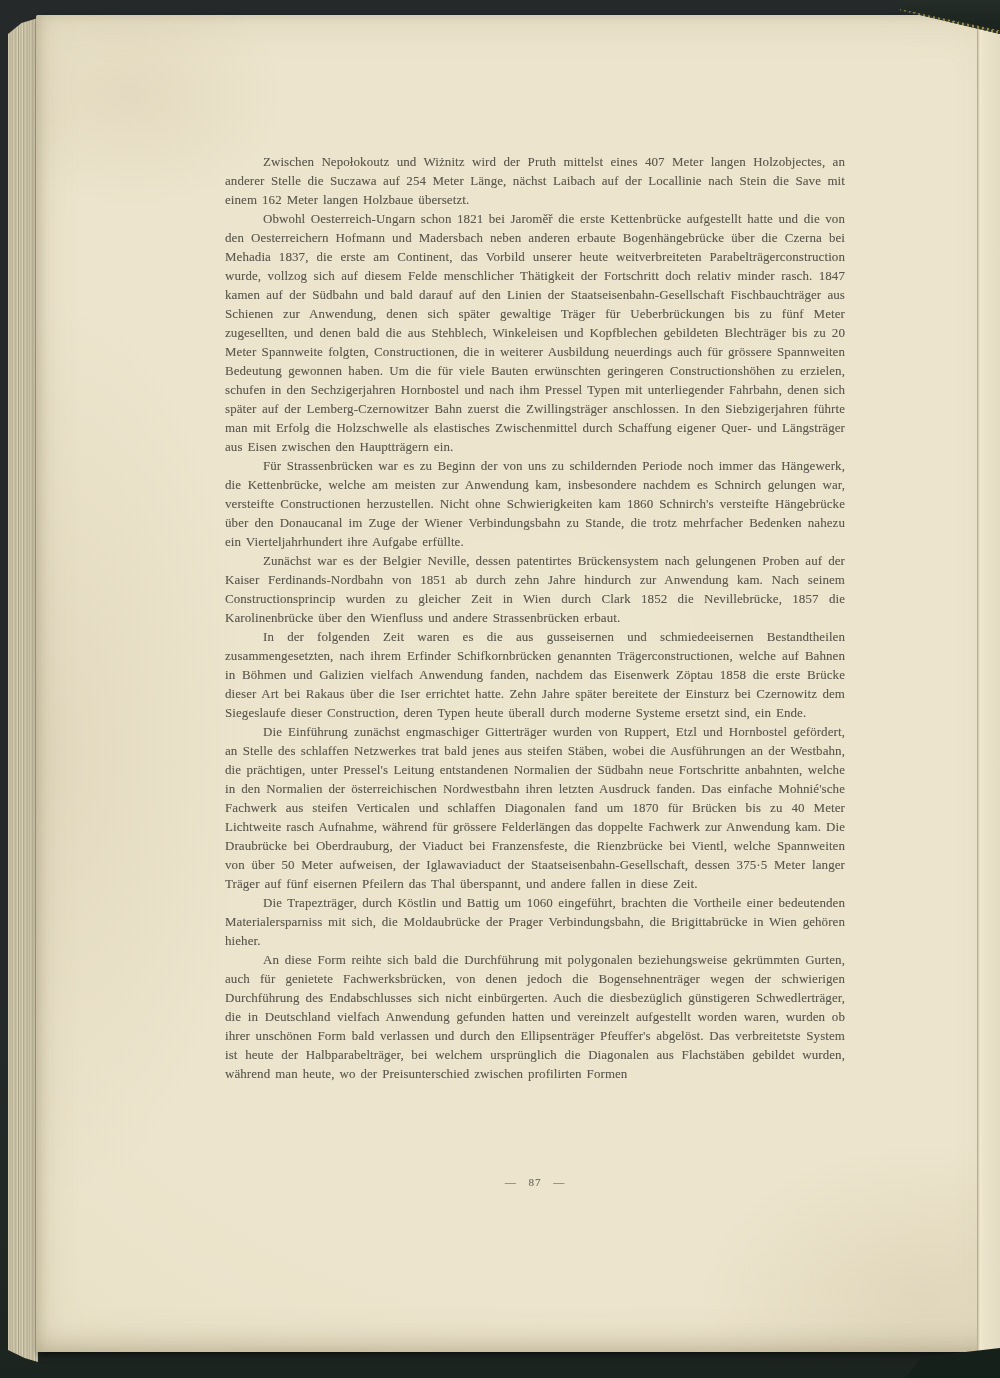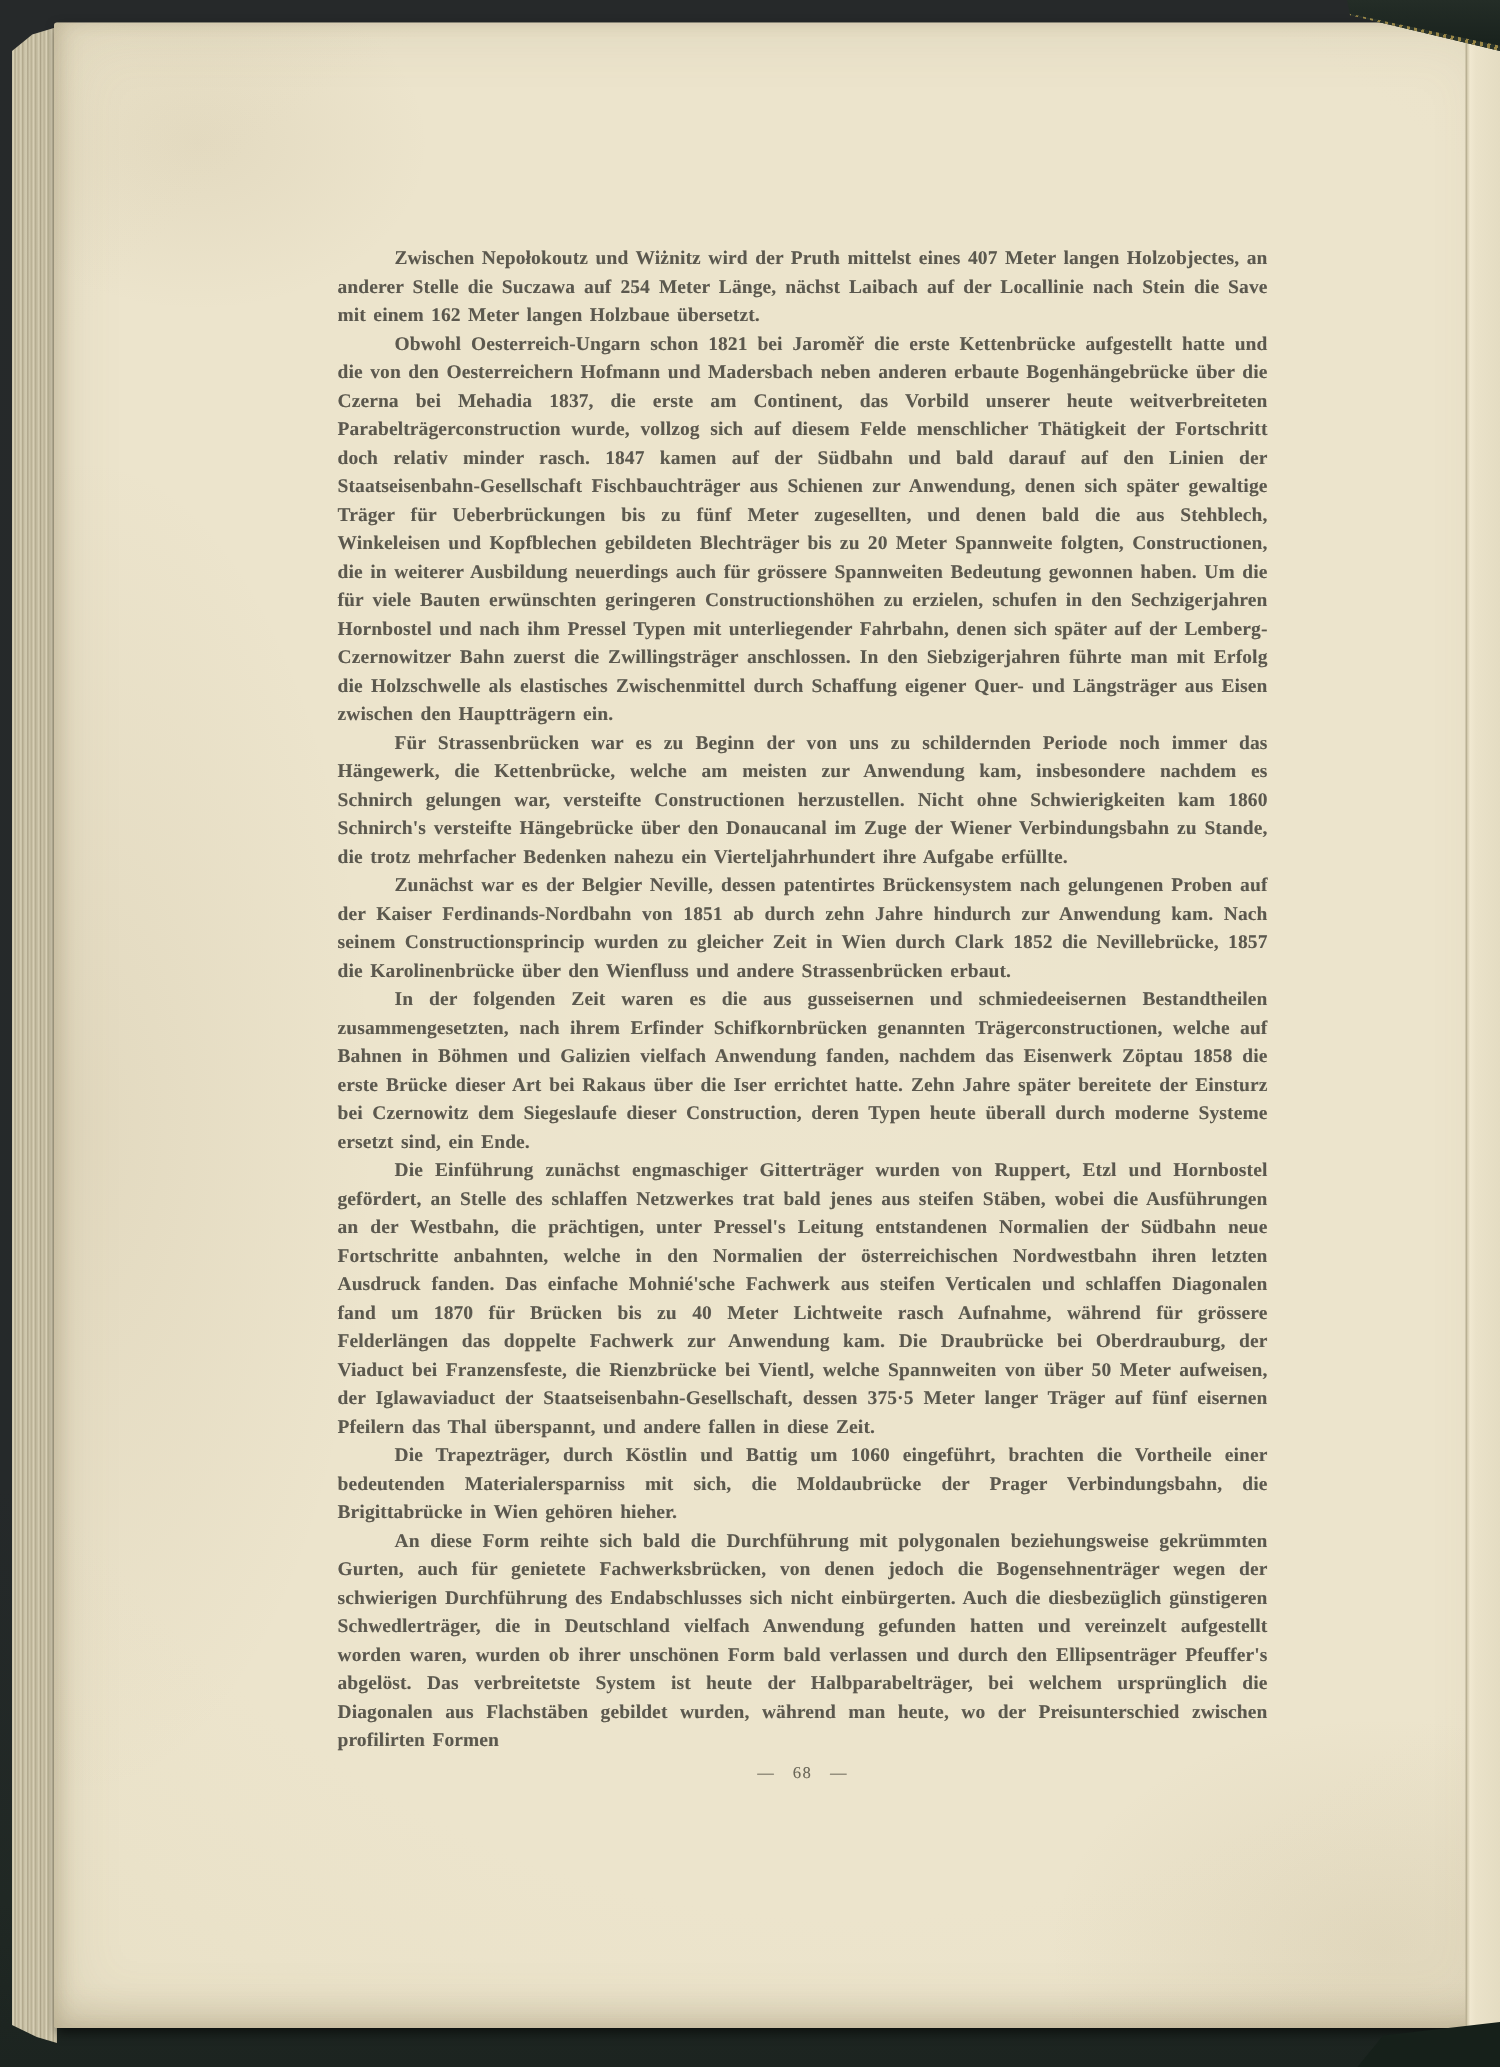--- a/index.html
+++ b/index.html
@@ -95,24 +95,23 @@
     right: 0;
     top: 4px;
     bottom: -2px;
     width: 22px;
     background: linear-gradient(90deg, #cec5a8 0, #f0e8d0 2px, #eae2c9 6px, #e4dcc2 100%);
     border-left: 1px solid #b9b093;
   }
   .text-block {
     position: absolute;
     left: 189px;
-    top: 148px;
+    top: 138px;
     width: 620px;
     color: #5b584e;
-    font-weight: bold;
   }
   .text-block p {
     margin: 0;
     text-align: justify;
     text-indent: 38px;
     font-size: 12.9px;
     line-height: 19px;
     letter-spacing: 0.12px;
     word-spacing: 1.6px;
     text-shadow: 0.2px 0.2px 0.35px rgba(91, 88, 78, 0.35);
@@ -147,17 +146,17 @@
       <p>Zwischen Nepołokoutz und Wiżnitz wird der Pruth mittelst eines 407 Meter langen Holzobjectes, an anderer Stelle die Suczawa auf 254 Meter Länge, nächst Laibach auf der Locallinie nach Stein die Save mit einem 162 Meter langen Holzbaue übersetzt.</p>
       <p>Obwohl Oesterreich-Ungarn schon 1821 bei Jaroměř die erste Kettenbrücke aufgestellt hatte und die von den Oesterreichern Hofmann und Madersbach neben anderen erbaute Bogenhängebrücke über die Czerna bei Mehadia 1837, die erste am Continent, das Vorbild unserer heute weitverbreiteten Parabelträgerconstruction wurde, vollzog sich auf diesem Felde menschlicher Thätigkeit der Fortschritt doch relativ minder rasch. 1847 kamen auf der Südbahn und bald darauf auf den Linien der Staatseisenbahn-Gesellschaft Fischbauchträger aus Schienen zur Anwendung, denen sich später gewaltige Träger für Ueberbrückungen bis zu fünf Meter zugesellten, und denen bald die aus Stehblech, Winkeleisen und Kopfblechen gebildeten Blechträger bis zu 20 Meter Spannweite folgten, Constructionen, die in weiterer Ausbildung neuerdings auch für grössere Spannweiten Bedeutung gewonnen haben. Um die für viele Bauten erwünschten geringeren Constructionshöhen zu erzielen, schufen in den Sechzigerjahren Hornbostel und nach ihm Pressel Typen mit unterliegender Fahrbahn, denen sich später auf der Lemberg-Czernowitzer Bahn zuerst die Zwillingsträger anschlossen. In den Siebzigerjahren führte man mit Erfolg die Holzschwelle als elastisches Zwischenmittel durch Schaffung eigener Quer- und Längsträger aus Eisen zwischen den Hauptträgern ein.</p>
       <p>Für Strassenbrücken war es zu Beginn der von uns zu schildernden Periode noch immer das Hängewerk, die Kettenbrücke, welche am meisten zur Anwendung kam, insbesondere nachdem es Schnirch gelungen war, versteifte Constructionen herzustellen. Nicht ohne Schwierigkeiten kam 1860 Schnirch's versteifte Hängebrücke über den Donaucanal im Zuge der Wiener Verbindungsbahn zu Stande, die trotz mehrfacher Bedenken nahezu ein Vierteljahrhundert ihre Aufgabe erfüllte.</p>
       <p>Zunächst war es der Belgier Neville, dessen patentirtes Brückensystem nach gelungenen Proben auf der Kaiser Ferdinands-Nordbahn von 1851 ab durch zehn Jahre hindurch zur Anwendung kam. Nach seinem Constructionsprincip wurden zu gleicher Zeit in Wien durch Clark 1852 die Nevillebrücke, 1857 die Karolinenbrücke über den Wienfluss und andere Strassenbrücken erbaut.</p>
       <p>In der folgenden Zeit waren es die aus gusseisernen und schmiedeeisernen Bestandtheilen zusammengesetzten, nach ihrem Erfinder Schifkornbrücken genannten Trägerconstructionen, welche auf Bahnen in Böhmen und Galizien vielfach Anwendung fanden, nachdem das Eisenwerk Zöptau 1858 die erste Brücke dieser Art bei Rakaus über die Iser errichtet hatte. Zehn Jahre später bereitete der Einsturz bei Czernowitz dem Siegeslaufe dieser Construction, deren Typen heute überall durch moderne Systeme ersetzt sind, ein Ende.</p>
       <p>Die Einführung zunächst engmaschiger Gitterträger wurden von Ruppert, Etzl und Hornbostel gefördert, an Stelle des schlaffen Netzwerkes trat bald jenes aus steifen Stäben, wobei die Ausführungen an der Westbahn, die prächtigen, unter Pressel's Leitung entstandenen Normalien der Südbahn neue Fortschritte anbahnten, welche in den Normalien der österreichischen Nordwestbahn ihren letzten Ausdruck fanden. Das einfache Mohnié'sche Fachwerk aus steifen Verticalen und schlaffen Diagonalen fand um 1870 für Brücken bis zu 40 Meter Lichtweite rasch Aufnahme, während für grössere Felderlängen das doppelte Fachwerk zur Anwendung kam. Die Draubrücke bei Oberdrauburg, der Viaduct bei Franzensfeste, die Rienzbrücke bei Vientl, welche Spannweiten von über 50 Meter aufweisen, der Iglawaviaduct der Staatseisenbahn-Gesellschaft, dessen 375·5 Meter langer Träger auf fünf eisernen Pfeilern das Thal überspannt, und andere fallen in diese Zeit.</p>
       <p>Die Trapezträger, durch Köstlin und Battig um 1060 eingeführt, brachten die Vortheile einer bedeutenden Materialersparniss mit sich, die Moldaubrücke der Prager Verbindungsbahn, die Brigittabrücke in Wien gehören hieher.</p>
       <p>An diese Form reihte sich bald die Durchführung mit polygonalen beziehungsweise gekrümmten Gurten, auch für genietete Fachwerksbrücken, von denen jedoch die Bogensehnenträger wegen der schwierigen Durchführung des Endabschlusses sich nicht einbürgerten. Auch die diesbezüglich günstigeren Schwedlerträger, die in Deutschland vielfach Anwendung gefunden hatten und vereinzelt aufgestellt worden waren, wurden ob ihrer unschönen Form bald verlassen und durch den Ellipsenträger Pfeuffer's abgelöst. Das verbreitetste System ist heute der Halbparabelträger, bei welchem ursprünglich die Diagonalen aus Flachstäben gebildet wurden, während man heute, wo der Preisunterschied zwischen profilirten Formen</p>
     </div>
 
-    <div class="folio">— 68 —</div>
+    <div class="folio">— 87 —</div>
   </div>
 
   <div class="cover-corner-bottom"></div>
 </div>
 
 </body></html>

